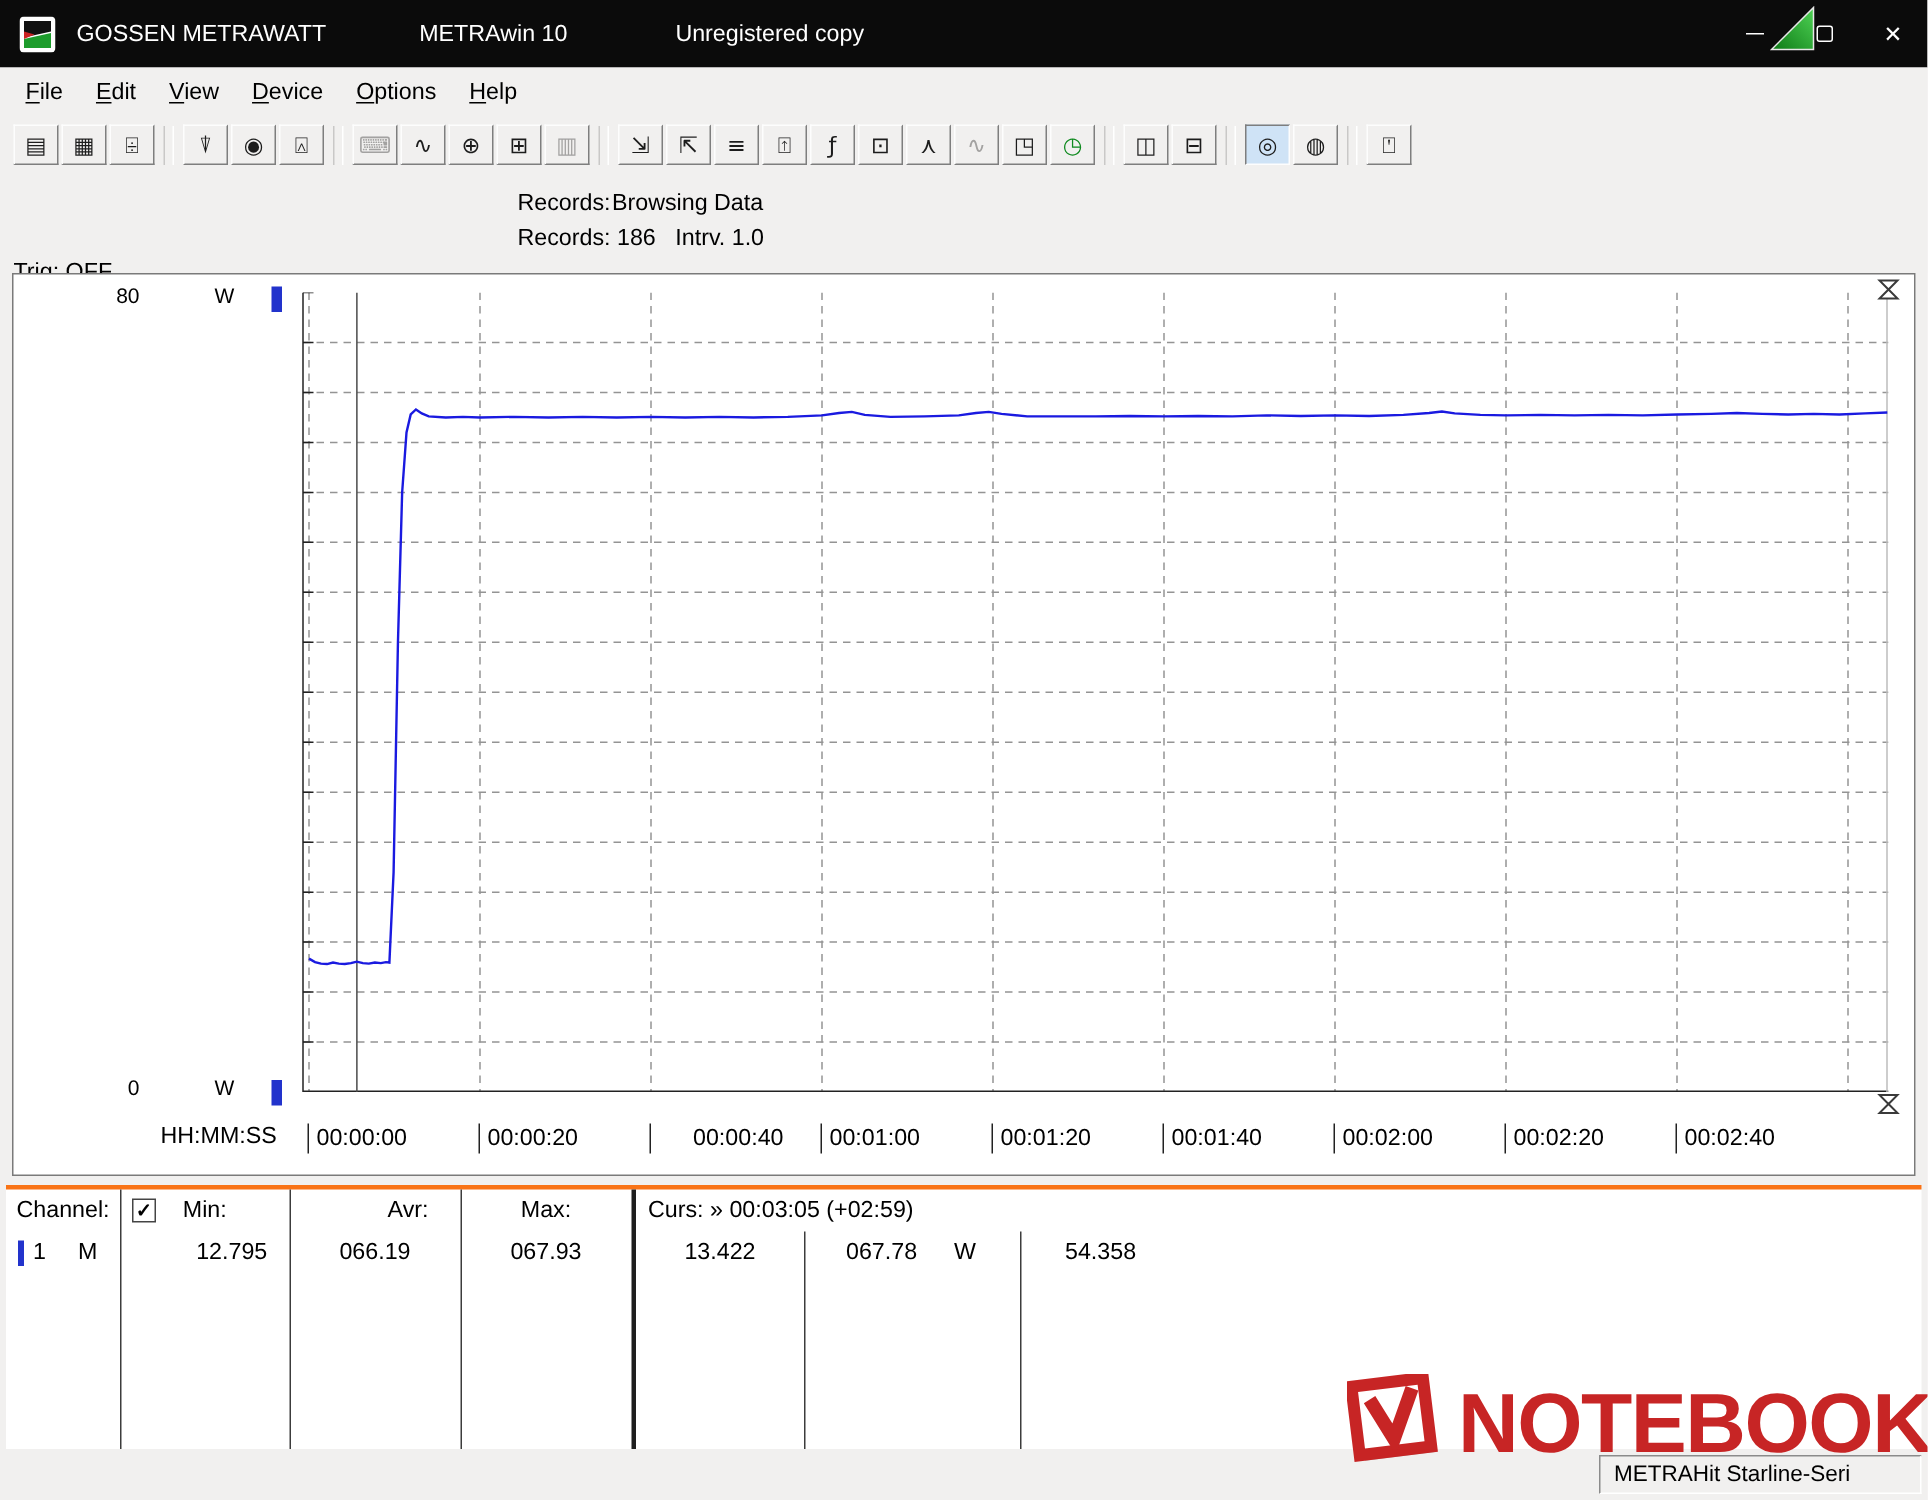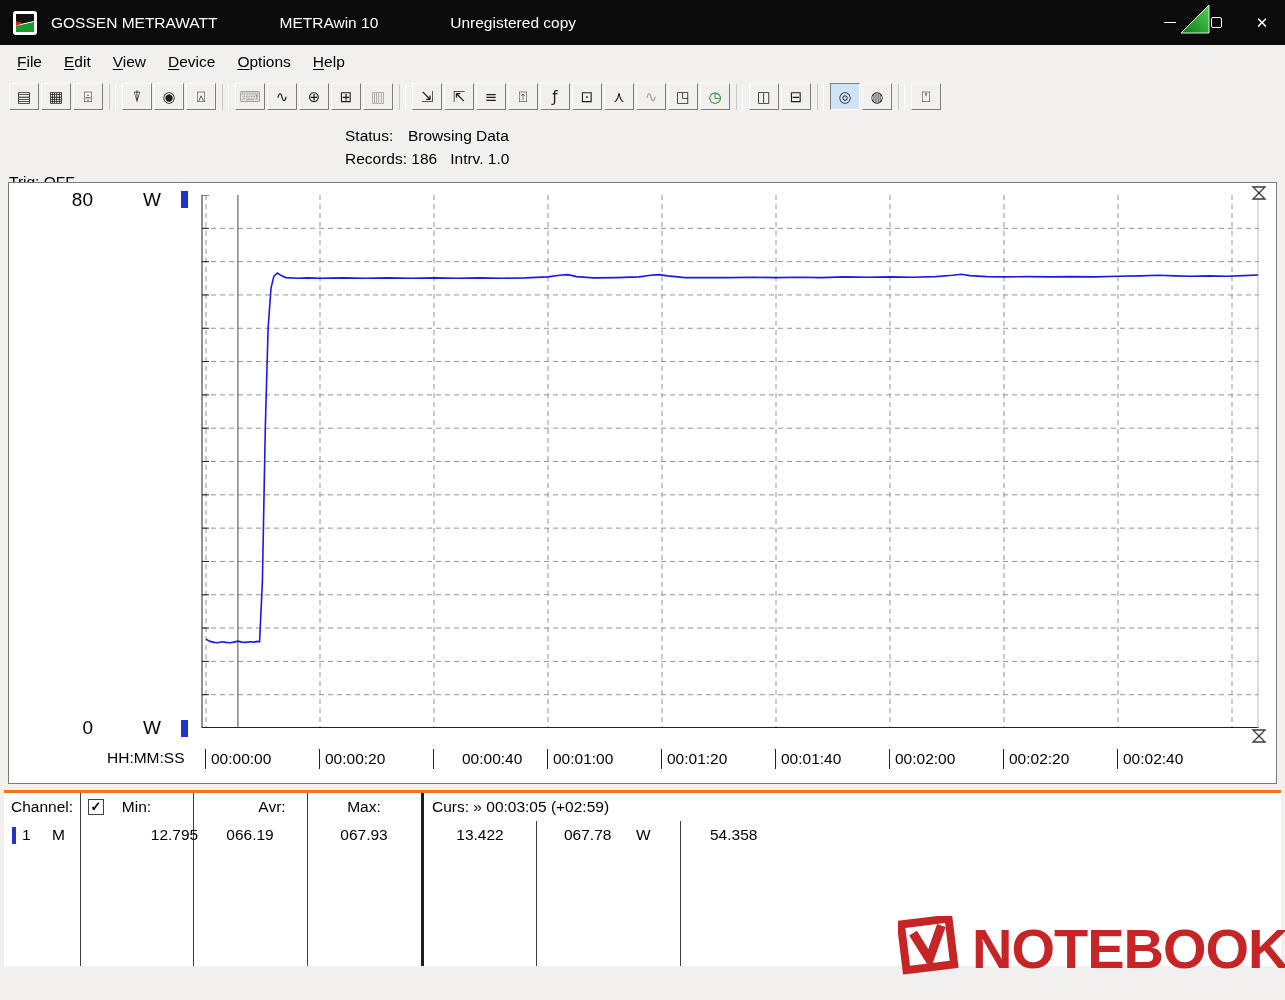--- a/index.html
+++ b/index.html
@@ -43,21 +43,21 @@
   .statuspanel { position:absolute; left:0; top:115px; width:1285px; height:67px; background:#f1f0ef; }
   .sp-left { position:absolute; left:9px; top:9px; font-size:15.5px; line-height:23px; white-space:pre; }
   .sp-mid  { position:absolute; left:345px; top:9px; font-size:15.5px; line-height:23px; }
   .sp-row  { display:flex; }
   .sp-label { width:63px; }
   .sp-gap   { margin-left:13px; }
 
   
   .chartpanel { position:absolute; left:8px; top:182px; width:1269px; height:602px;
                 background:#fff; border:1px solid #7a7a7a; }
-  .ylab { position:absolute; font-size:19px; }
+  .ylab { position:absolute; font-size:14px; }
   .ymark { position:absolute; left:172px; width:7px; height:17px; }
   .plotwrap { position:absolute; left:192px; top:12px; width:1058px; height:533px; }
   .grid  { stroke:#949494; stroke-width:1; stroke-dasharray:5 4; }
   .axis  { stroke:#222; stroke-width:1; }
   .edge  { stroke:#bdbdbd; stroke-width:1; }
   .cursorline { stroke:#4a4a4a; stroke-width:1; }
   .trace { fill:none; stroke-width:1.6; }
   .handle { position:absolute; left:1242px; width:16px; height:14px; }
   .xaxisrow { position:absolute; left:0; top:566px; width:1269px; height:22px; }
   .xlab-unit { position:absolute; left:98px; top:0; font-size:15.5px; }
@@ -223,21 +223,21 @@
     <polygon points="29,1 29,29 1,29" fill="url(#gtri)" stroke="#e8e8e8" stroke-width="1"></polygon>
   </svg>
 
   <div class="statuspanel">
     <div class="sp-left">
       <div>Trig: OFF</div>
       <div>Chan: 123456789</div>
     </div>
     <div class="sp-mid">
       <div class="sp-row">
-        <span class="sp-label">Status:</span>
+        <span class="sp-label">Records:</span>
         <span>Browsing Data</span>
       </div>
       <div class="sp-row">
         <span>Records: 186</span>
         <span class="sp-gap">Intrv. 1.0</span>
       </div>
     </div>
   </div>
 
   <div class="chartpanel">
@@ -335,21 +335,21 @@
     <span class="th" style="left:7px;">Channel:</span>
     <div class="checkbox"><span id="cbglyph">✓</span></div>
     <span class="th center" style="left:76px; width:113px;">Min:</span>
     <span class="th center" style="left:189px; width:114px;margin-left:22px;">Avr:</span>
     <span class="th center" style="left:303px; width:114px;">Max:</span>
     <span class="th" style="left:428px;">Curs: » 00:03:05 (+02:59)</span>
 
     <div class="chanmark" style="background: rgb(34, 51, 204);"></div>
     <span class="td" style="left:18px;">1</span>
     <span class="td" style="left:48px;">M</span>
-    <span class="td center" style="left:92px; width:113px;padding-left:44px;">12.795</span>
+    <span class="td center" style="left:72px; width:113px;padding-left:44px;">12.795</span>
     <span class="td center" style="left:189px; width:114px;">066.19</span>
     <span class="td center" style="left:303px; width:114px;">067.93</span>
     <span class="td center" style="left:420px; width:112px;">13.422</span>
     <span class="td" style="left:560px;">067.78</span>
     <span class="td" style="left:632px;">W</span>
     <span class="td" style="left:706px;">54.358</span>
   </div>
 
   <div class="watermark">
     <svg width="66" height="64" viewBox="0 0 66 64">
@@ -357,15 +357,16 @@
         <rect x="9" y="9" width="48" height="46" fill="#6a6a6a" opacity="0.45"></rect>
         <rect x="6" y="5" width="48" height="46" fill="#ffffff" stroke="#c51a1a" stroke-width="8"></rect>
         <path d="M17 15 L30 43 L46 11" fill="none" stroke="#c51a1a" stroke-width="9"></path>
       </g>
     </svg>
     <span class="wm-word1" style="color: rgb(197, 26, 26);">NOTEBOOK</span>
     <span class="wm-word2" style="color: rgb(155, 155, 155);">CHECK</span>
   </div>
 
   <div class="statusbar">
+    <div class="sb-cell sb-right">METRAHit Starline-Seri</div>
   </div>
 
 </div>
 
 </body></html>

